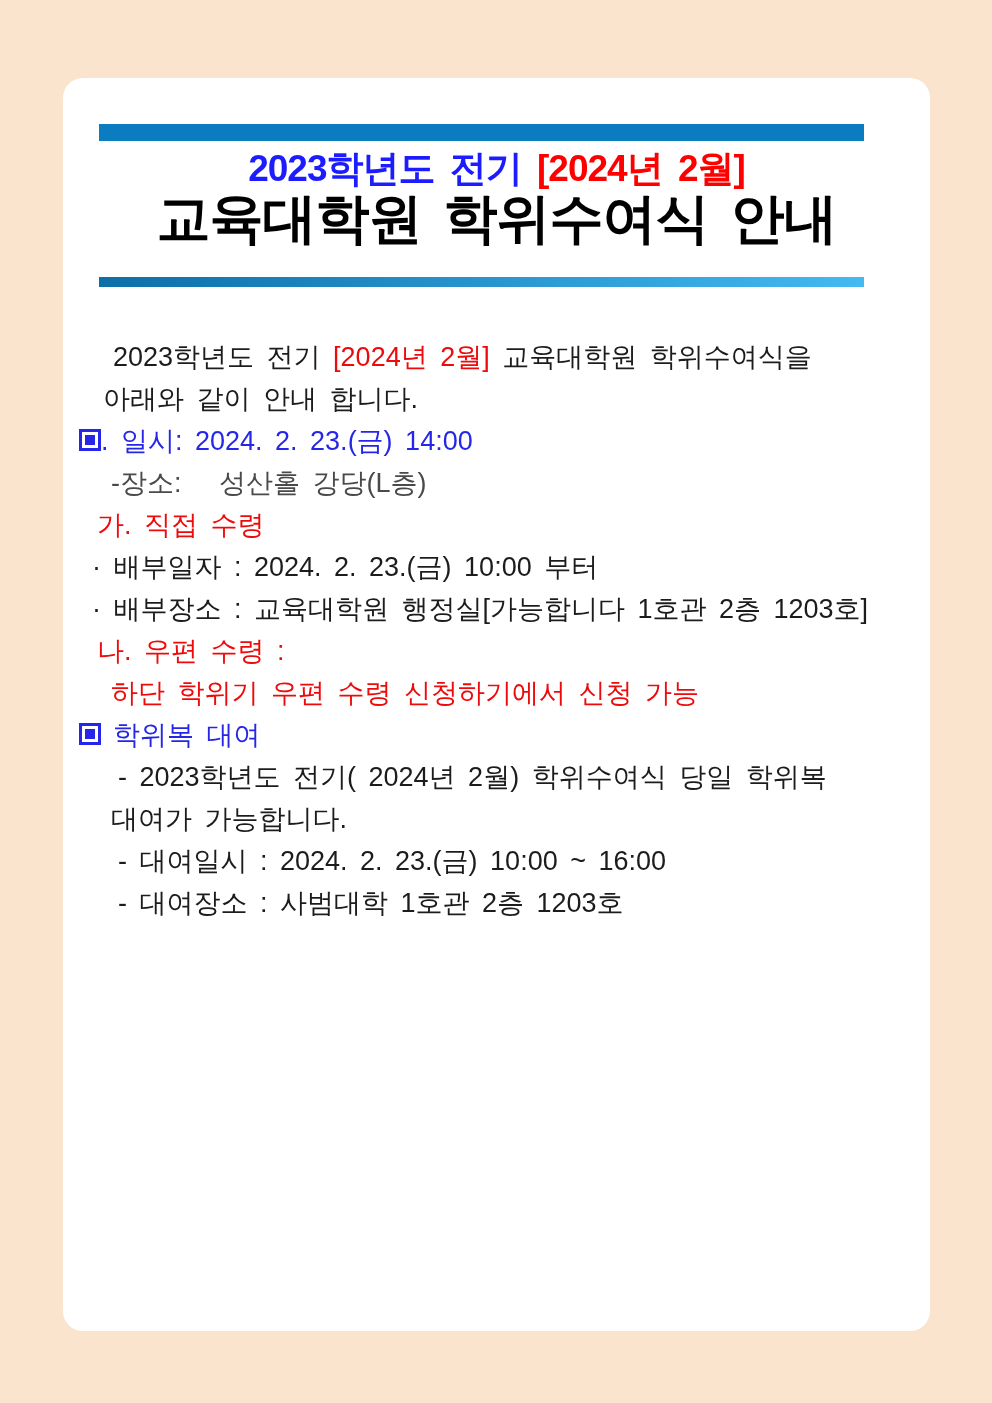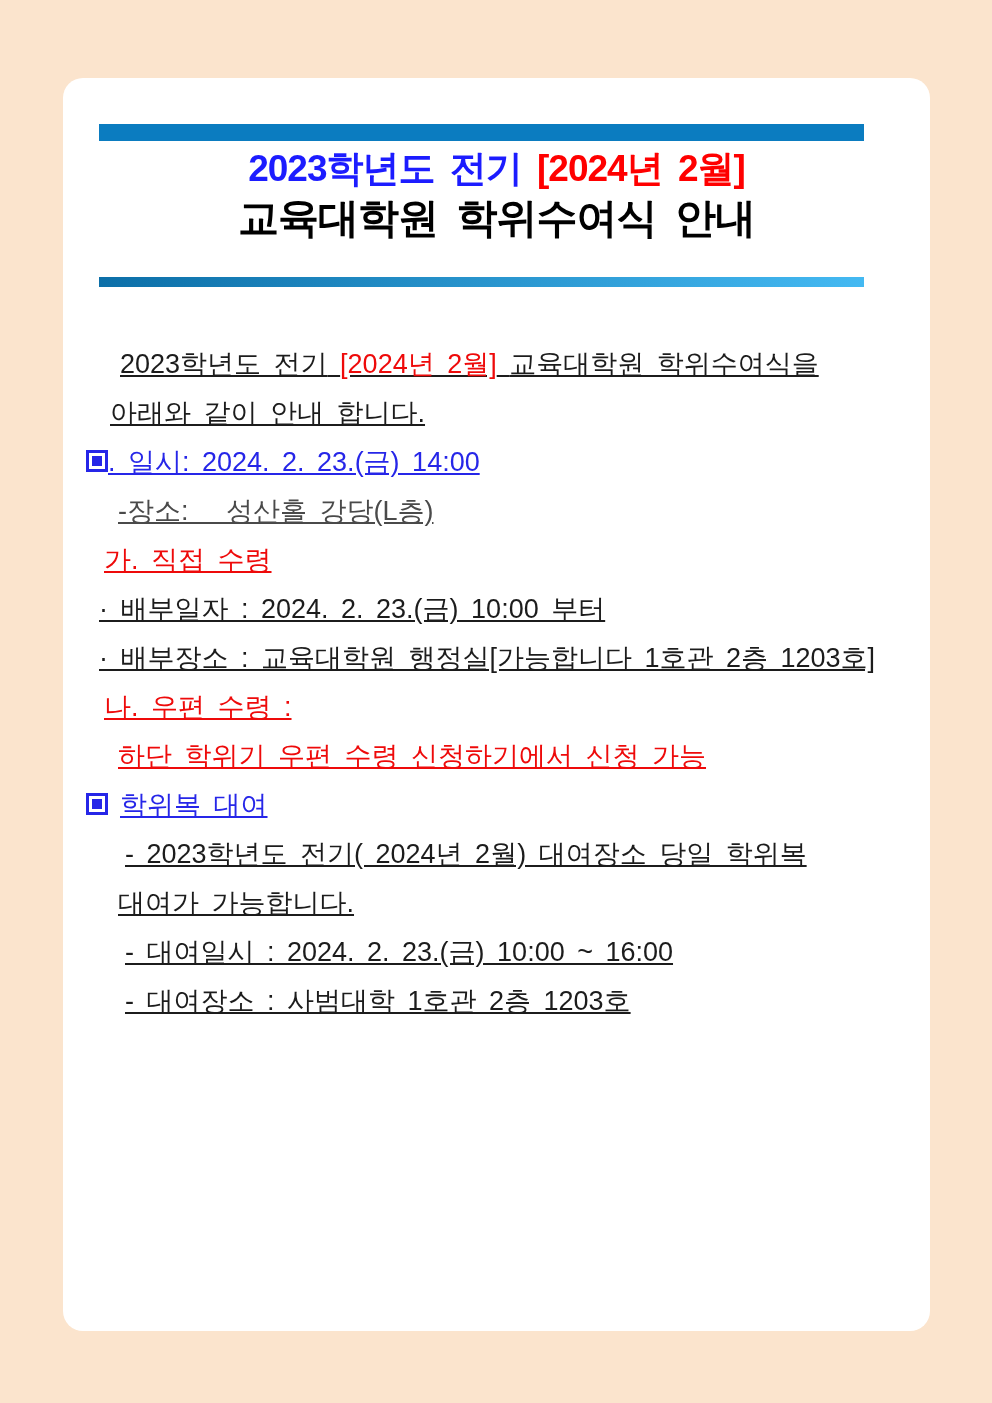--- a/index.html
+++ b/index.html
@@ -44,21 +44,21 @@
   }
   .subtitle .blue { color: #1c1cff; }
   .subtitle .red  { color: #ff0000; }
   .main-title {
     position: absolute;
     left: 0;
     top: 108px;
     width: 100%;
     margin: 0;
     text-align: center;
-    font-size: 41px;
+    font-size: 54px;
     font-weight: 800;
     color: #000000;
     letter-spacing: -1px;
     word-spacing: 8px;
     line-height: 64px;
     white-space: pre;
   }
   .bar-divider {
     position: absolute;
     left: 36px;
@@ -71,24 +71,23 @@
     position: absolute;
     left: 0;
     top: 258px;
     width: 100%;
     font-size: 27px;
     color: #1c1c1c;
     word-spacing: 5px;
     letter-spacing: 0;
   }
   .body-text p {
-    margin: 7px;
+    margin: 0;
     line-height: 42px;
     white-space: pre;
-    text-decoration: underline;
   }
   .pl-intro  { padding-left: 40px; }
   .pl-indent1{ text-indent: 10px; }
   .pl-sec    { padding-left: 16px; }
   .pl-sub    { padding-left: 48px; }
   .pl-ganada { padding-left: 34px; }
   .pl-dot    { padding-left: 29px; }
   .pl-dash   { padding-left: 55px; }
   .mt36 { margin-top: 36px; }
   .mt40 { margin-top: 40px; }
@@ -132,19 +131,19 @@
     <p class="pl-sec blue mt36"><span class="sq-bullet"></span><span>. 일시: 2024. 2. 23.(금) 14:00</span></p>
     <p class="pl-sub gray">-장소:   성산홀 강당(L층)</p>
 
     <p class="pl-ganada red">가. 직접 수령</p>
     <p class="pl-dot">· 배부일자 : 2024. 2. 23.(금) 10:00 부터</p>
     <p class="pl-dot">· 배부장소 : 교육대학원 행정실[가능합니다 1호관 2층 1203호]</p>
     <p class="pl-ganada red">나. 우편 수령 :</p>
     <p class="pl-sub red">하단 학위기 우편 수령 신청하기에서 신청 가능</p>
 
     <p class="pl-sec blue mt36"><span class="sq-bullet sq-gap"></span><span>학위복 대여</span></p>
-    <p class="pl-dash">- 2023학년도 전기( 2024년 2월) 대여장소 당일 학위복</p>
+    <p class="pl-dash">- 2023학년도 전기( 2024년 2월) 학위수여식 당일 학위복</p>
     <p class="pl-sub">대여가 가능합니다.</p>
     <p class="pl-dash">- 대여일시 : 2024. 2. 23.(금) 10:00 ~ 16:00</p>
     <p class="pl-dash">- 대여장소 : 사범대학 1호관 2층 1203호</p>
 
   </div>
 </div>
 
 </body></html>

